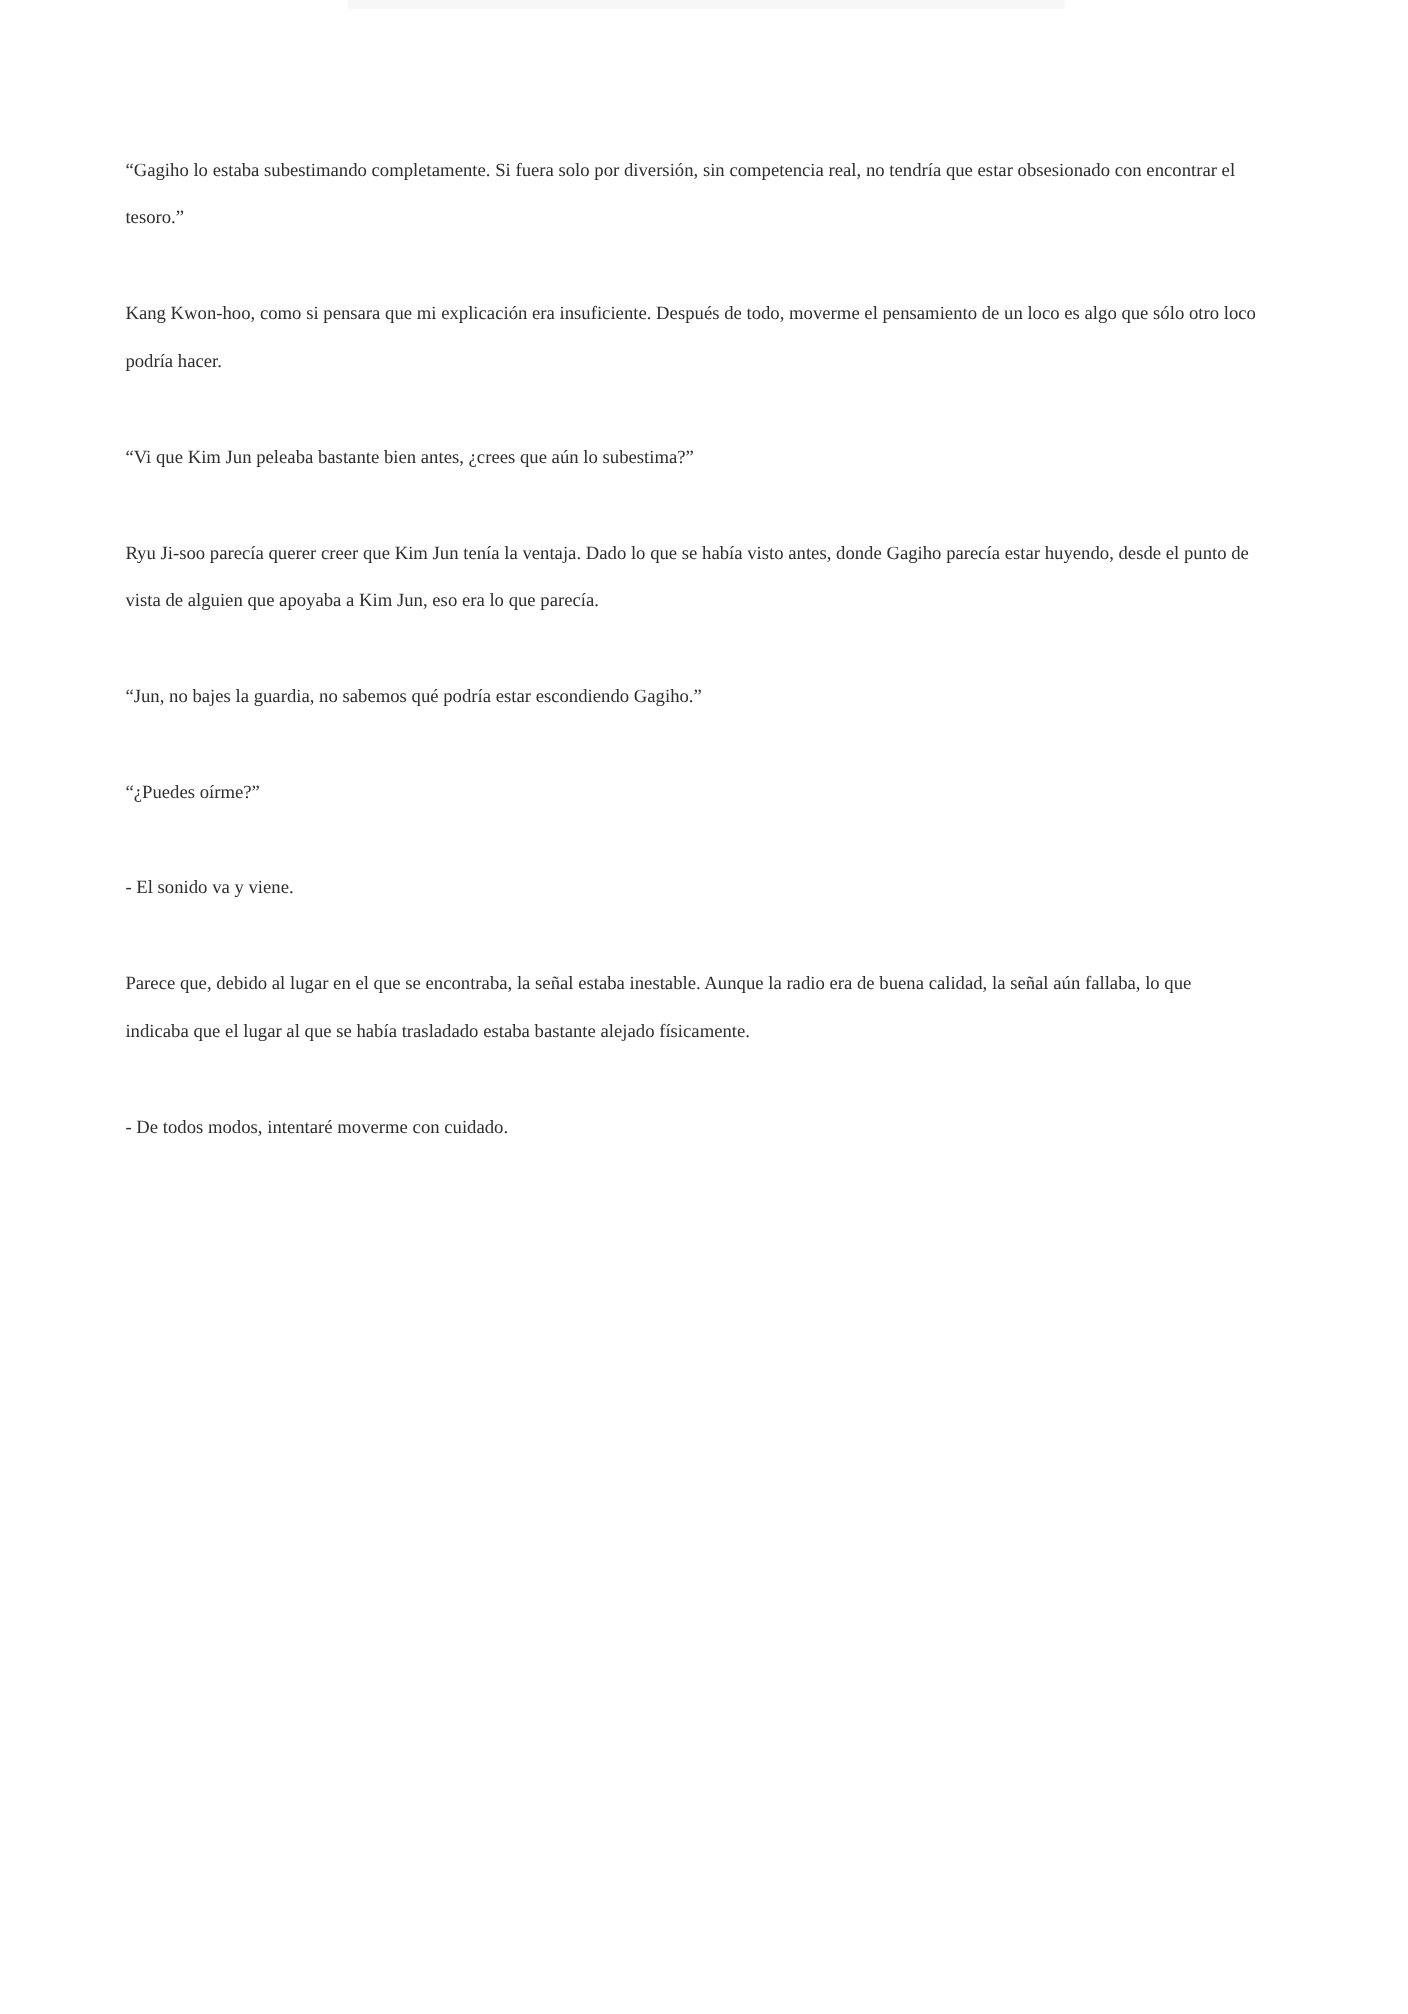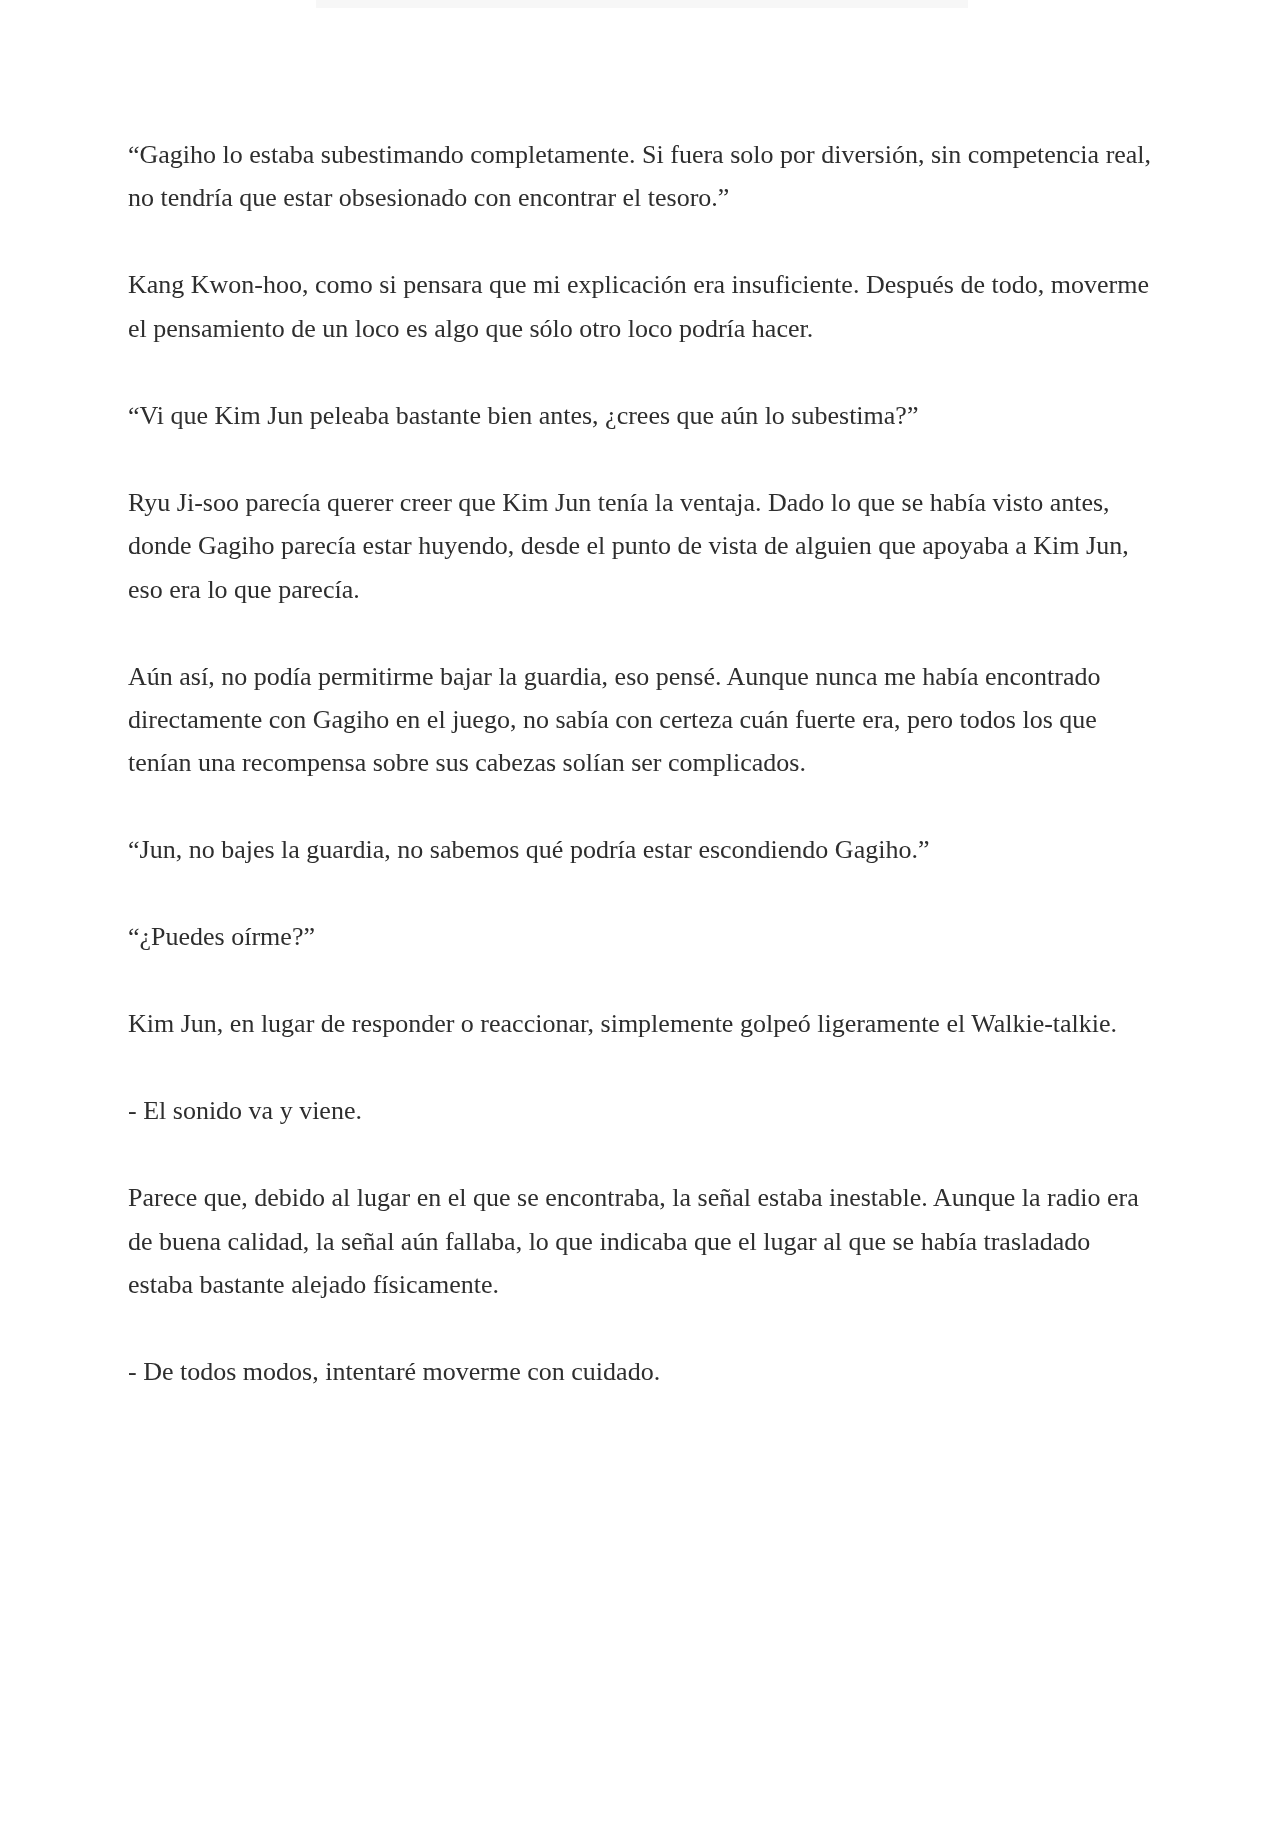--- a/index.html
+++ b/index.html
@@ -2,36 +2,34 @@
 <html><head>
 <meta charset="utf-8">
 <style>
   html, body { margin: 0; padding: 0; background: #ffffff; }
   body { width: 1280px; height: 1831px; position: relative; overflow: hidden; }
   .top-band {
     position: absolute; left: 316px; top: 0; width: 652px; height: 8px;
     background: #f7f7f7;
   }
   .page {
-    position: absolute; left: 128px; top: 133px; width: 1030px;
+    position: absolute; left: 114px; top: 133px; width: 1030px;
     font-family: "Liberation Serif", "DejaVu Serif", serif;
-    font-size: 26px; line-height: 43.4px; color: #2e2e2e;
+    font-size: 17px; line-height: 43.4px; color: #2e2e2e;
   }
   .page p { margin: 0 0 43.6px 0; }
 </style>
 </head>
 <body>
 
 <div class="top-band"></div>
 
 <div class="page">
   <p>“Gagiho lo estaba subestimando completamente. Si fuera solo por diversión, sin competencia real, no tendría que estar obsesionado con encontrar el tesoro.”</p>
   <p>Kang Kwon-hoo, como si pensara que mi explicación era insuficiente. Después de todo, moverme el pensamiento de un loco es algo que sólo otro loco podría hacer.</p>
   <p>“Vi que Kim Jun peleaba bastante bien antes, ¿crees que aún lo subestima?”</p>
   <p>Ryu Ji-soo parecía querer creer que Kim Jun tenía la ventaja. Dado lo que se había visto antes, donde Gagiho parecía estar huyendo, desde el punto de vista de alguien que apoyaba a Kim Jun, eso era lo que parecía.</p>
-  <p>Aún así, no podía permitirme bajar la guardia, eso pensé. Aunque nunca me había encontrado directamente con Gagiho en el juego, no sabía con certeza cuán fuerte era, pero todos los que tenían una recompensa sobre sus cabezas solían ser complicados.</p>
   <p>“Jun, no bajes la guardia, no sabemos qué podría estar escondiendo Gagiho.”</p>
   <p>“¿Puedes oírme?”</p>
-  <p>Kim Jun, en lugar de responder o reaccionar, simplemente golpeó ligeramente el Walkie-talkie.</p>
   <p>- El sonido va y viene.</p>
   <p>Parece que, debido al lugar en el que se encontraba, la señal estaba inestable. Aunque la radio era de buena calidad, la señal aún fallaba, lo que indicaba que el lugar al que se había trasladado estaba bastante alejado físicamente.</p>
   <p>- De todos modos, intentaré moverme con cuidado.</p>
 </div>
 
 </body></html>

